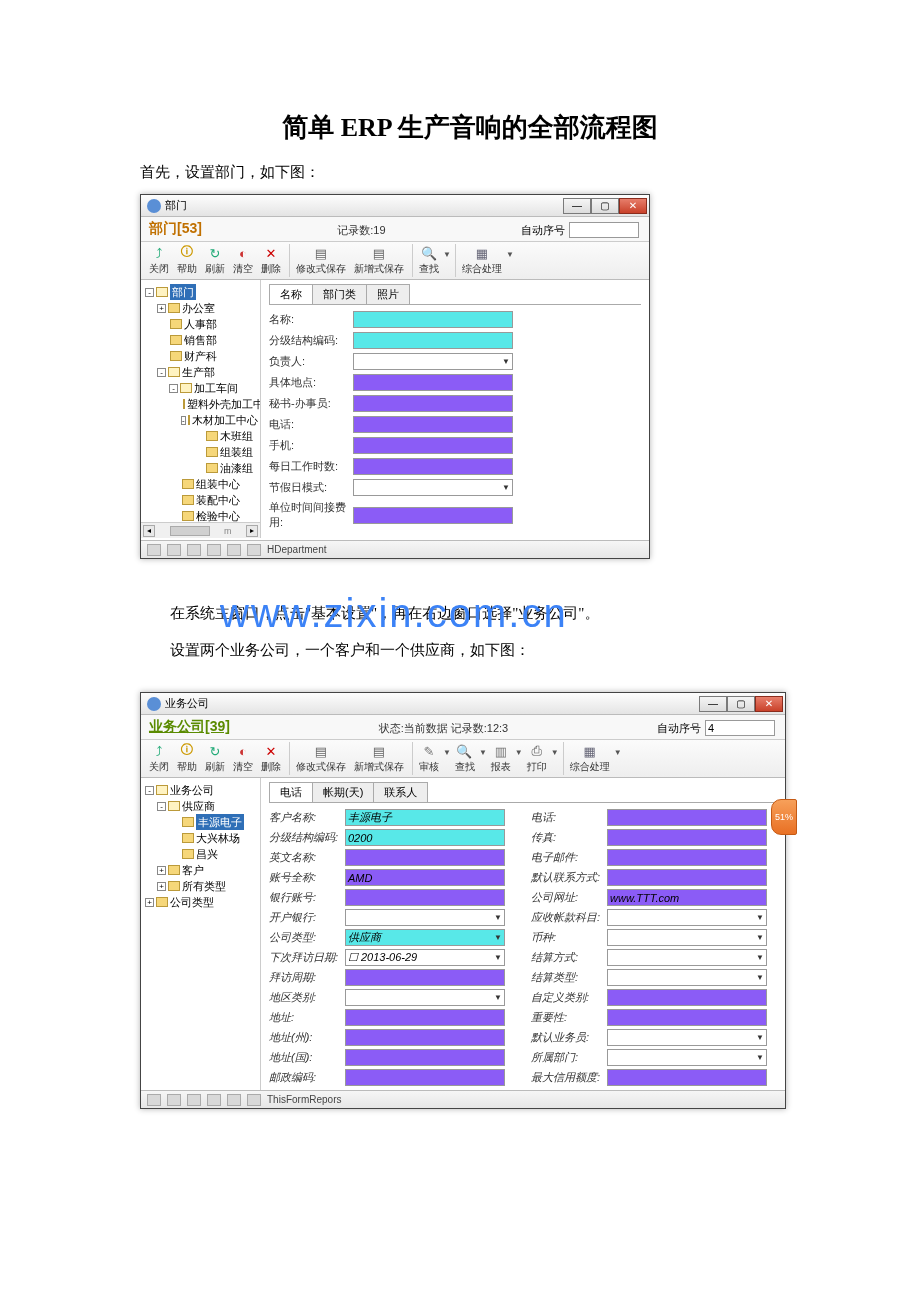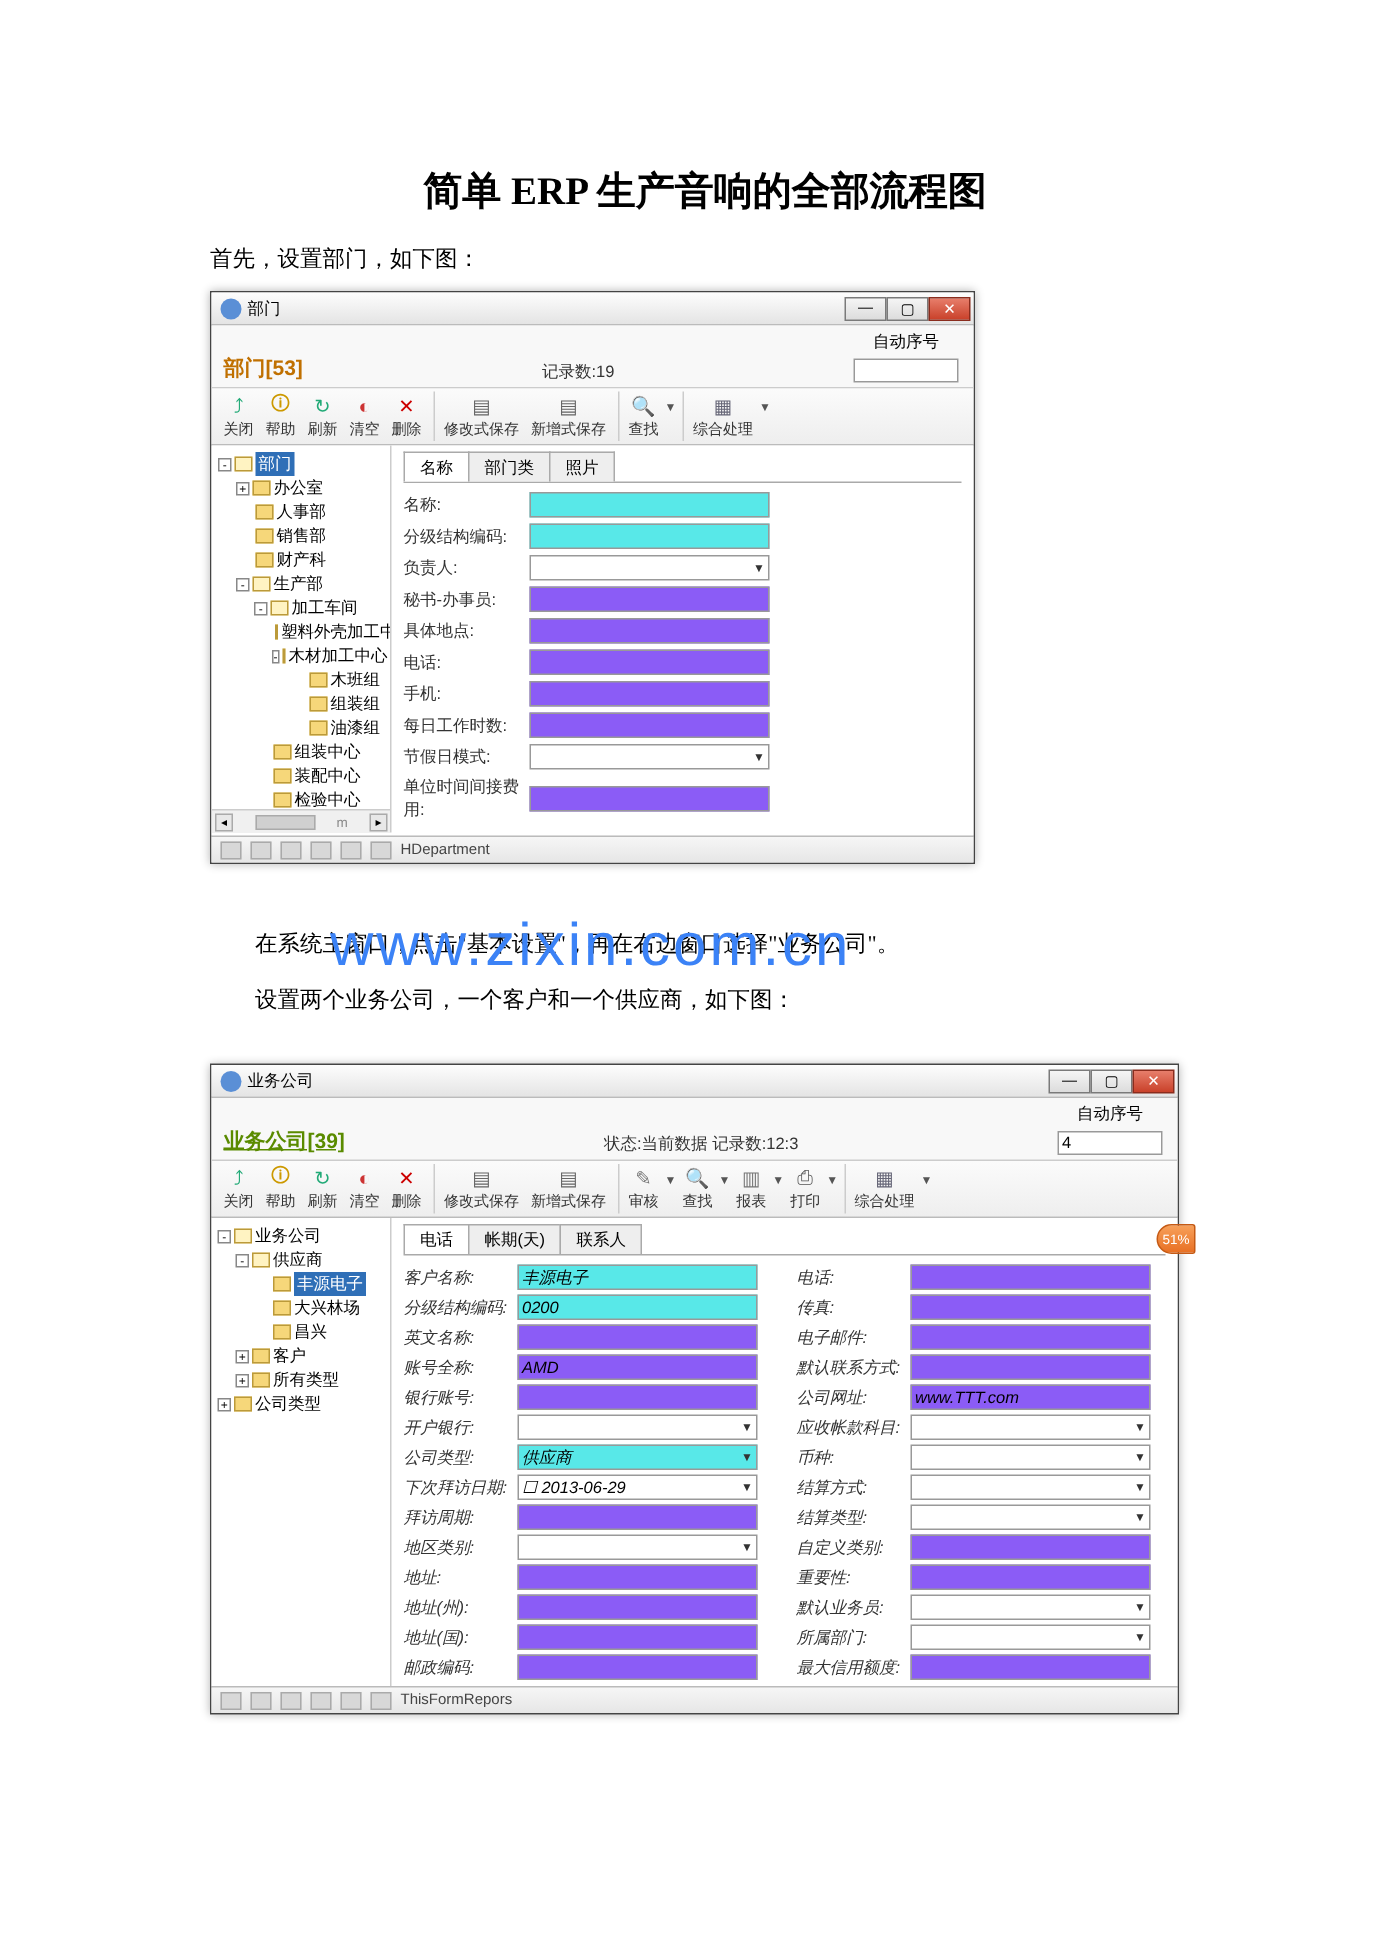--- a/index.html
+++ b/index.html
@@ -68,21 +68,21 @@
     display: flex; align-items: flex-end; justify-content: space-between;
     padding: 3px 10px 3px 8px;
     background: #f8f8f8;
     border-bottom: 1px solid #ccc;
   }
   .subheader .title-left {
     font-size: 14px; font-weight: bold; color: #c07000;
   }
   .subheader .title-left.green { color: #5a8b00; text-decoration: underline; }
   .subheader .title-mid { font-size: 11px; color: #333; }
-  .subheader .title-right { display: flex; align-items: center; gap: 4px; font-size: 11px; flex-direction: column; }
+  .subheader .title-right { display: flex; align-items: center; gap: 4px; font-size: 11px; }
   .subheader input { width: 70px; height: 16px; border: 1px solid #999; font-size: 11px; padding: 0 2px; }
 
   .toolbar {
     display: flex; align-items: flex-start; gap: 0;
     padding: 2px 4px 2px 4px;
     background: linear-gradient(#fbfbfb,#eee);
     border-bottom: 1px solid #bbb;
   }
   .tbtn {
     display: flex; flex-direction: column; align-items: center;
@@ -147,21 +147,21 @@
   .statusbar .sicon { width: 14px; height: 12px; background: #d8d8d8; border:1px solid #aaa; }
 
   
   .form-cols { display: flex; gap: 16px; font-style: italic; }
   .form-col { flex: 1; display: grid; row-gap: 3px; }
   .form-col .form-row label { width: 70px; }
   .form-col .form-row .inp, .form-col .form-row .sel { flex: 0 0 160px; }
 
   .balloon {
     position: absolute; right: -12px; top: 106px;
-    width: 26px; height: 20px; border-radius: 10px 2px 2px 10px;
+    width: 26px; height: 36px; border-radius: 10px 2px 2px 10px;
     background: linear-gradient(#f7a05a,#e87024); color:#fff;
     font-size: 9px; display:flex; align-items:center; justify-content:center;
     border:1px solid #c55a14;
   }
 </style>
 </head>
 <body>
 
 <div class="page">
   <h1>简单 ERP 生产音响的全部流程图</h1>
@@ -378,25 +378,25 @@
                 <div class="inp hl"></div>
               </div>
               <div class="form-row">
                 <label>负责人:</label>
                 <div class="sel">
                   <span></span>
                   <span class="caret">▼</span>
                 </div>
               </div>
               <div class="form-row">
+                <label>具体地点:</label>
+                <div class="inp"></div>
+              </div>
+              <div class="form-row">
                 <label>秘书-办事员:</label>
-                <div class="inp"></div>
-              </div>
-              <div class="form-row">
-                <label>具体地点:</label>
                 <div class="inp"></div>
               </div>
               <div class="form-row">
                 <label>电话:</label>
                 <div class="inp"></div>
               </div>
               <div class="form-row">
                 <label>手机:</label>
                 <div class="inp"></div>
               </div>

